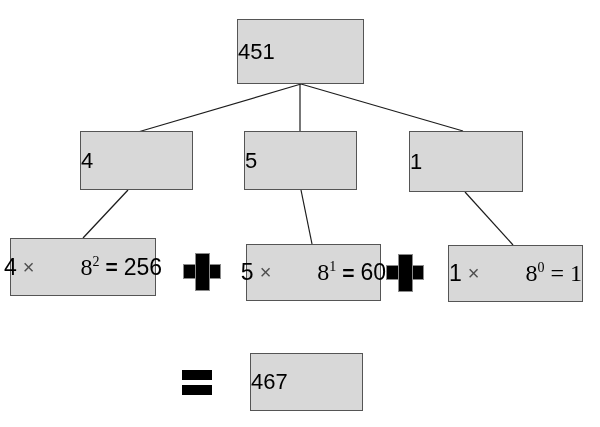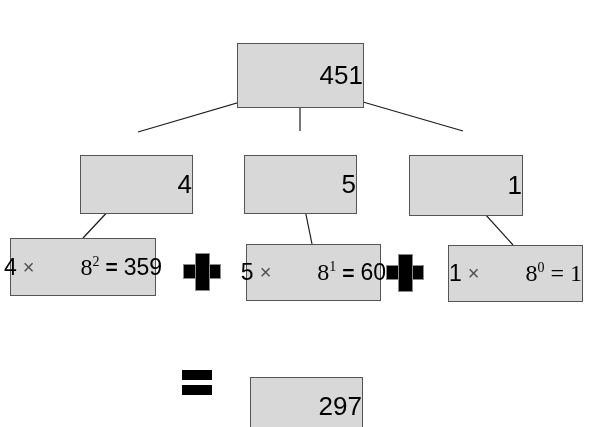--- a/index.html
+++ b/index.html
@@ -17,23 +17,22 @@
     left: 0; top: 0;
     width: 600px; height: 427px;
   }
   .node {
     position: absolute;
     background: #d8d8d8;
     border: 1.5px solid #555555;
     box-sizing: border-box;
     display: flex;
     align-items: center;
-    justify-content: flex-end;
-    font-size: 26px;
-    margin-top: 24px;
+    justify-content: flex-start;
+    font-size: 22px;
   }
   .calc {
     position: absolute;
     background: #d8d8d8;
     border: 1.5px solid #555555;
     box-sizing: border-box;
     display: flex;
     align-items: center;
     justify-content: center;
     font-size: 23px;
@@ -125,21 +124,21 @@
   </div>
   <div class="node" style="left:409px; top:131px; width:114px; height:61px;">
     <span>1</span>
   </div>
 
   <div class="calc" style="left:10px; top:238px; width:146px; height:58px;">
     <span class="seg coef">4</span>
     <span class="seg times">×</span>
     <span class="seg pow"><span>8</span><sup>2</sup></span>
     <span class="seg eq">=</span>
-    <span class="seg result">359</span>
+    <span class="seg result">256</span>
   </div>
 
   <div class="plus" style="left:184px; top:254px;" title="+"></div>
 
   <div class="calc" style="left:246px; top:244px; width:135px; height:57px;">
     <span class="seg coef">5</span>
     <span class="seg times">×</span>
     <span class="seg pow"><span>8</span><sup>1</sup></span>
     <span class="seg eq">=</span>
     <span class="seg result">60</span>
@@ -151,16 +150,16 @@
     <span class="seg coef">1</span>
     <span class="seg times">×</span>
     <span class="seg pow"><span>8</span><sup>0</sup></span>
     <span class="seg eq">=</span>
     <span class="seg result">1</span>
   </div>
 
   <div class="equals-op" style="left:182px; top:370px;" title="="></div>
 
   <div class="node" style="left:250px; top:353px; width:113px; height:58px;">
-    <span>297</span>
+    <span>467</span>
   </div>
 
 </div>
 
 </body></html>

